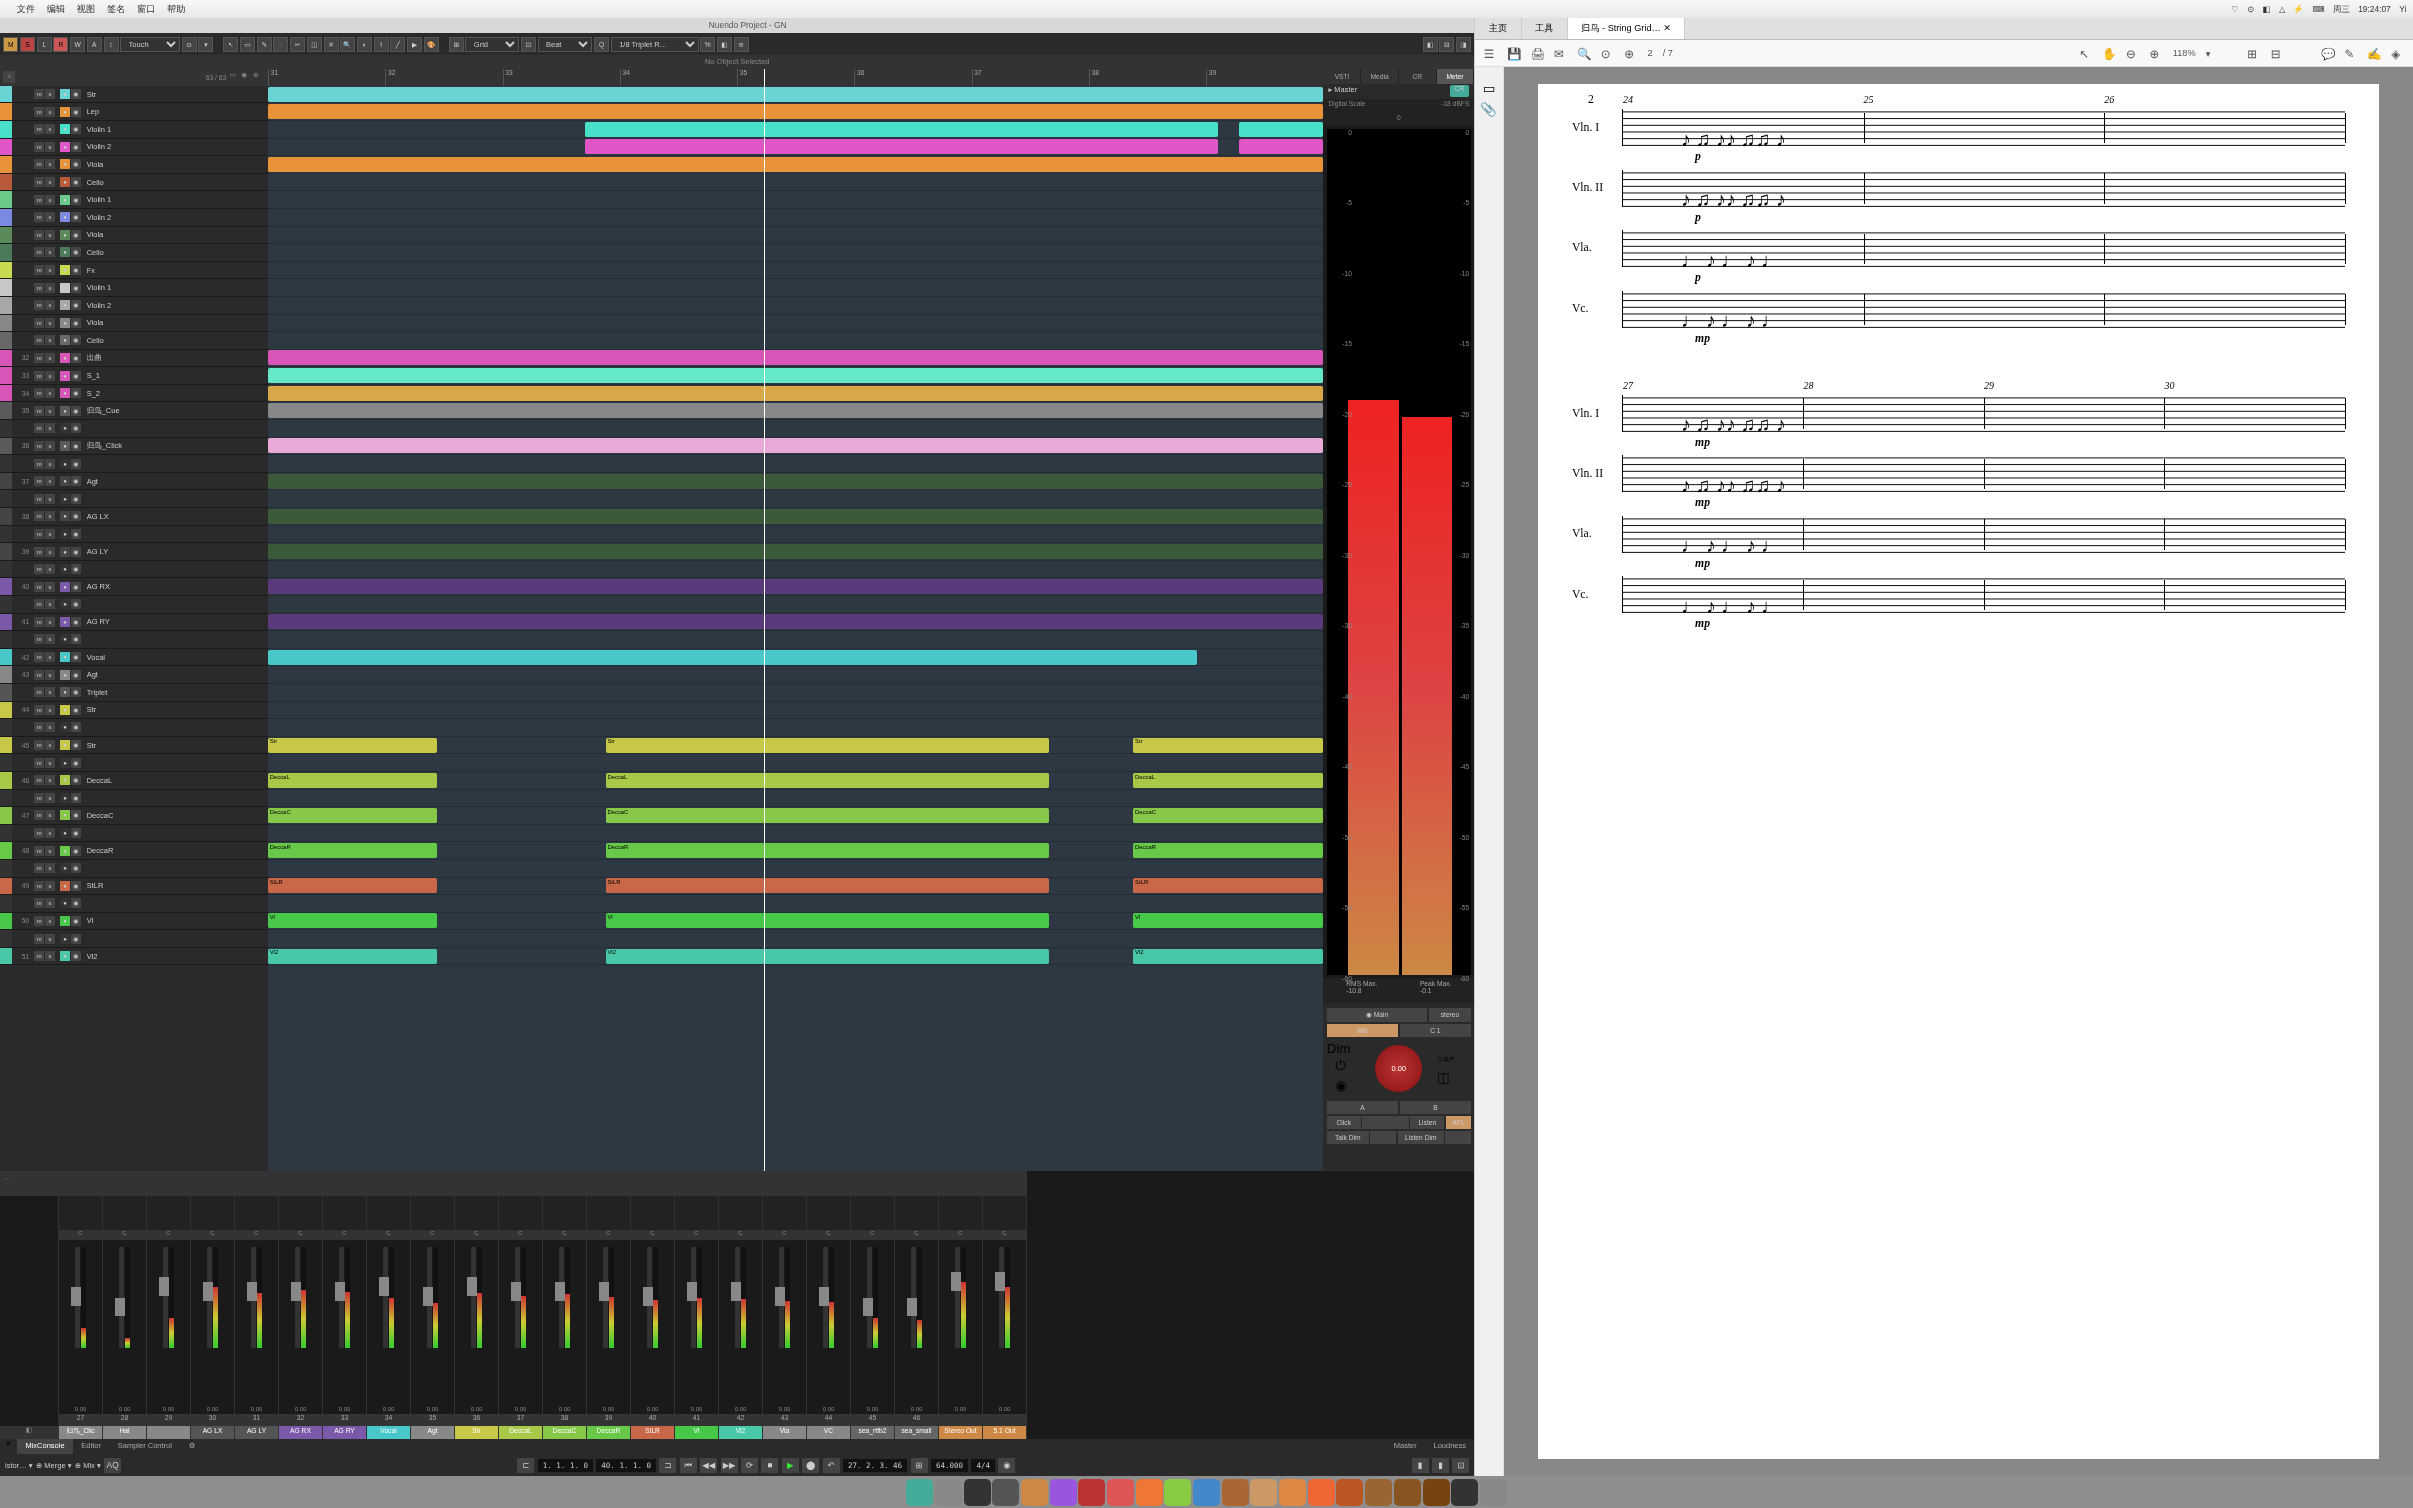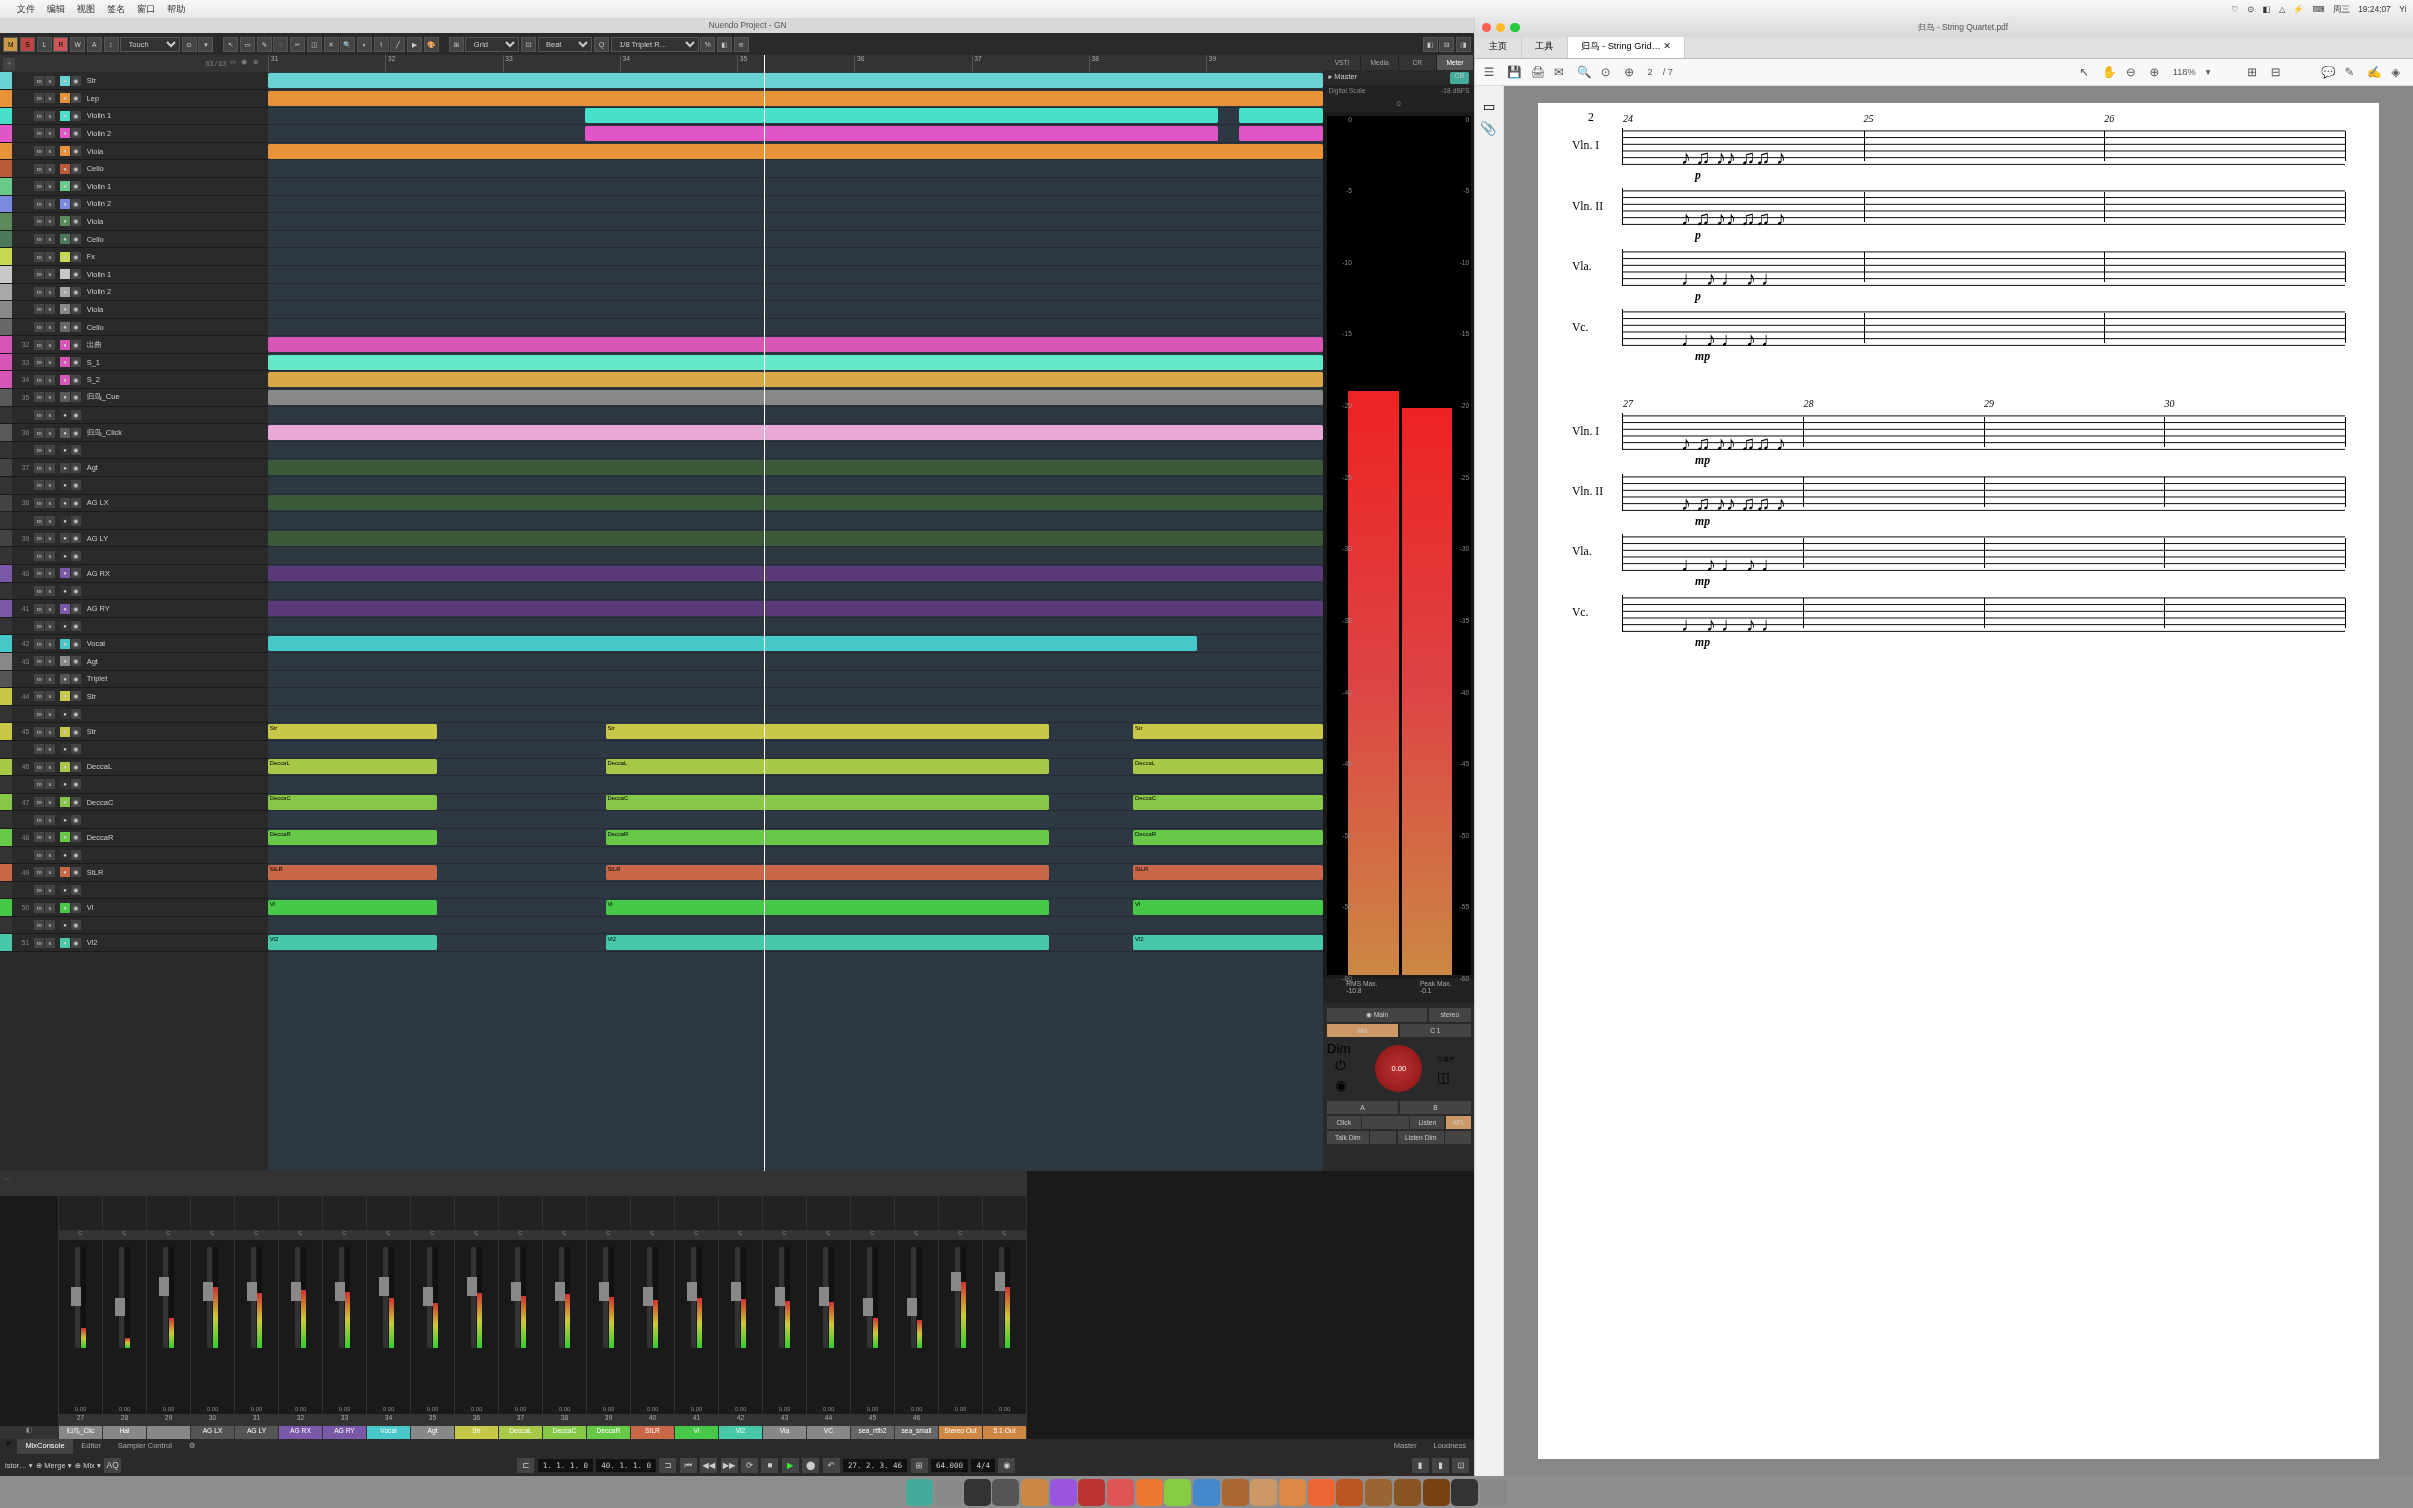--- a/index.html
+++ b/index.html
@@ -177,20 +177,21 @@
     <select class="sel"><option>1/8 Triplet R…</option></select>
     <span class="btn">%</span>
     <span class="btn">◧</span>
     <span class="btn">≋</span>
     <span style="margin-left:auto"></span>
     <span class="btn">◧</span>
     <span class="btn">⊟</span>
     <span class="btn">◨</span>
   </div>
 
+  <div class="daw-infobar">No Object Selected</div>
 
   <div class="project">
 
     <div class="tracklist">
       <div style="height:17px;background:#333;display:flex;align-items:center;padding:0 3.4px;font-size:6.7px;color:#888">
         <span class="btn" style="width:11.7px;height:11.7px;background:#444;text-align:center;line-height:11.7px">+</span>
         <span style="margin-left:auto">63 / 63</span>
         <span class="btn" style="width:11.7px;height:11.7px;margin-left:3.4px">▭</span>
         <span class="btn" style="width:11.7px;height:11.7px">◉</span>
         <span class="btn" style="width:11.7px;height:11.7px">⊕</span>
@@ -1477,28 +1478,20 @@
     <span class="disp">4/4</span>
     <span class="tbtn">◉</span>
     <span style="flex:1"></span>
     <span class="tbtn">▮</span>
     <span class="tbtn">▮</span>
     <span class="tbtn">⊡</span>
   </div>
 </div>
 
 <div class="pdf">
-  <div class="pdf-titlebar">
-    <div class="dots">
-      <div class="dot" style="background:#ff5f56"></div>
-      <div class="dot" style="background:#ffbd2e"></div>
-      <div class="dot" style="background:#27c93f"></div>
-    </div>
-    <span class="title">归鸟 - String Quartet.pdf</span>
-  </div>
   <div class="pdf-tabs">
     <div class="tab">主页</div>
     <div class="tab">工具</div>
     <div class="tab active"><span>归鸟 - String Grid…</span> <span>✕</span></div>
   </div>
   <div class="pdf-toolbar">
     <span class="icn">☰</span>
     <span class="icn">💾</span>
     <span class="icn">🖨</span>
     <span class="icn">✉</span>

